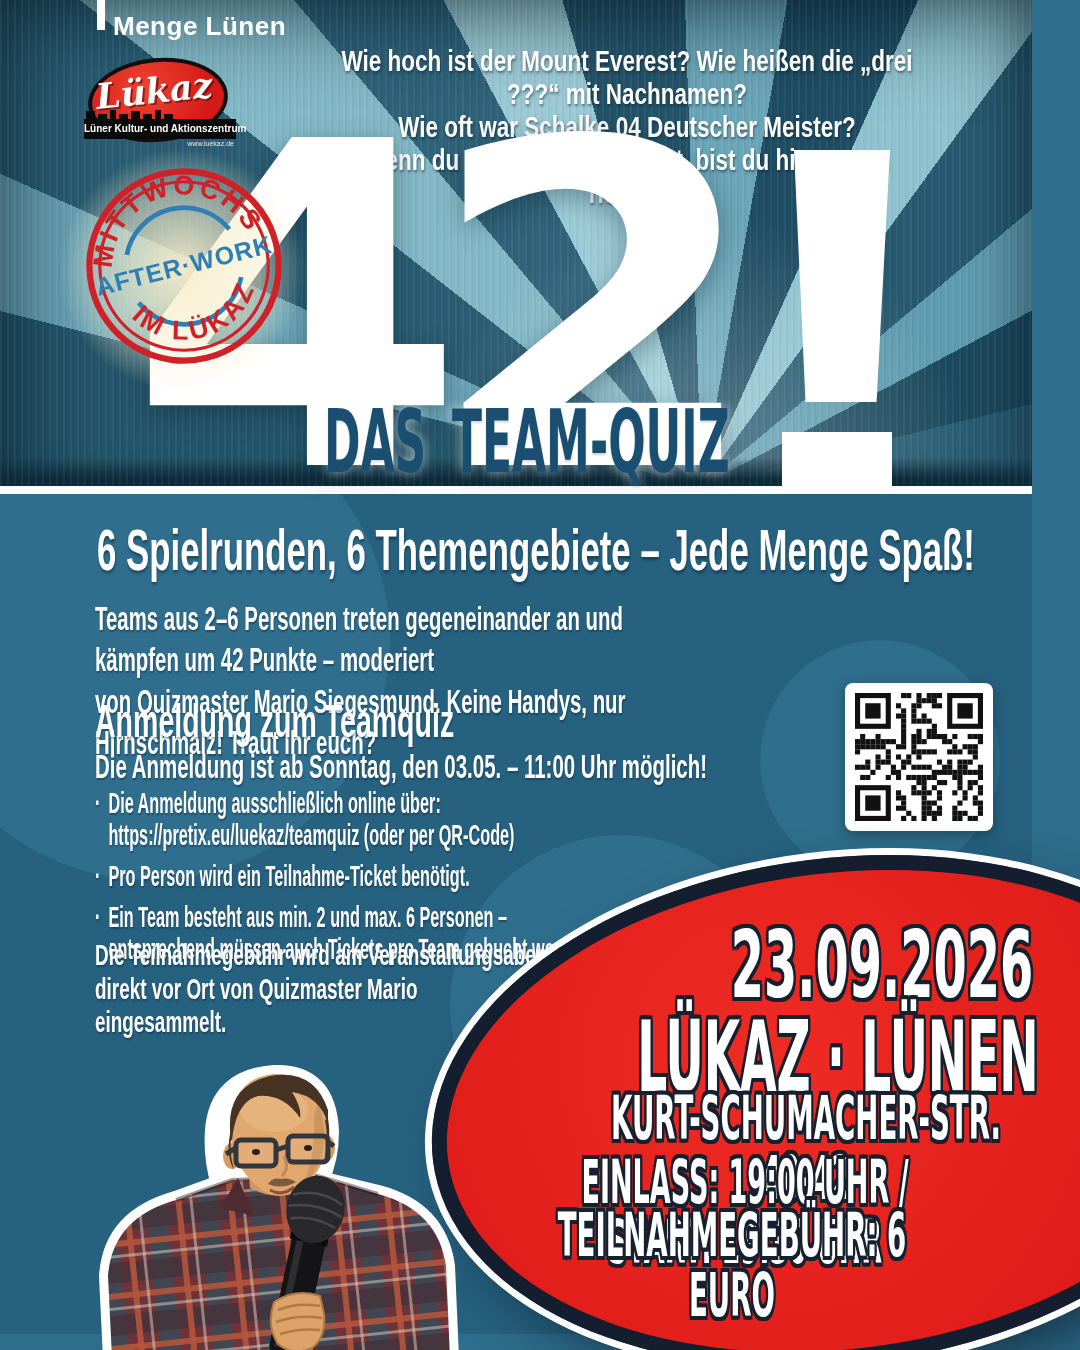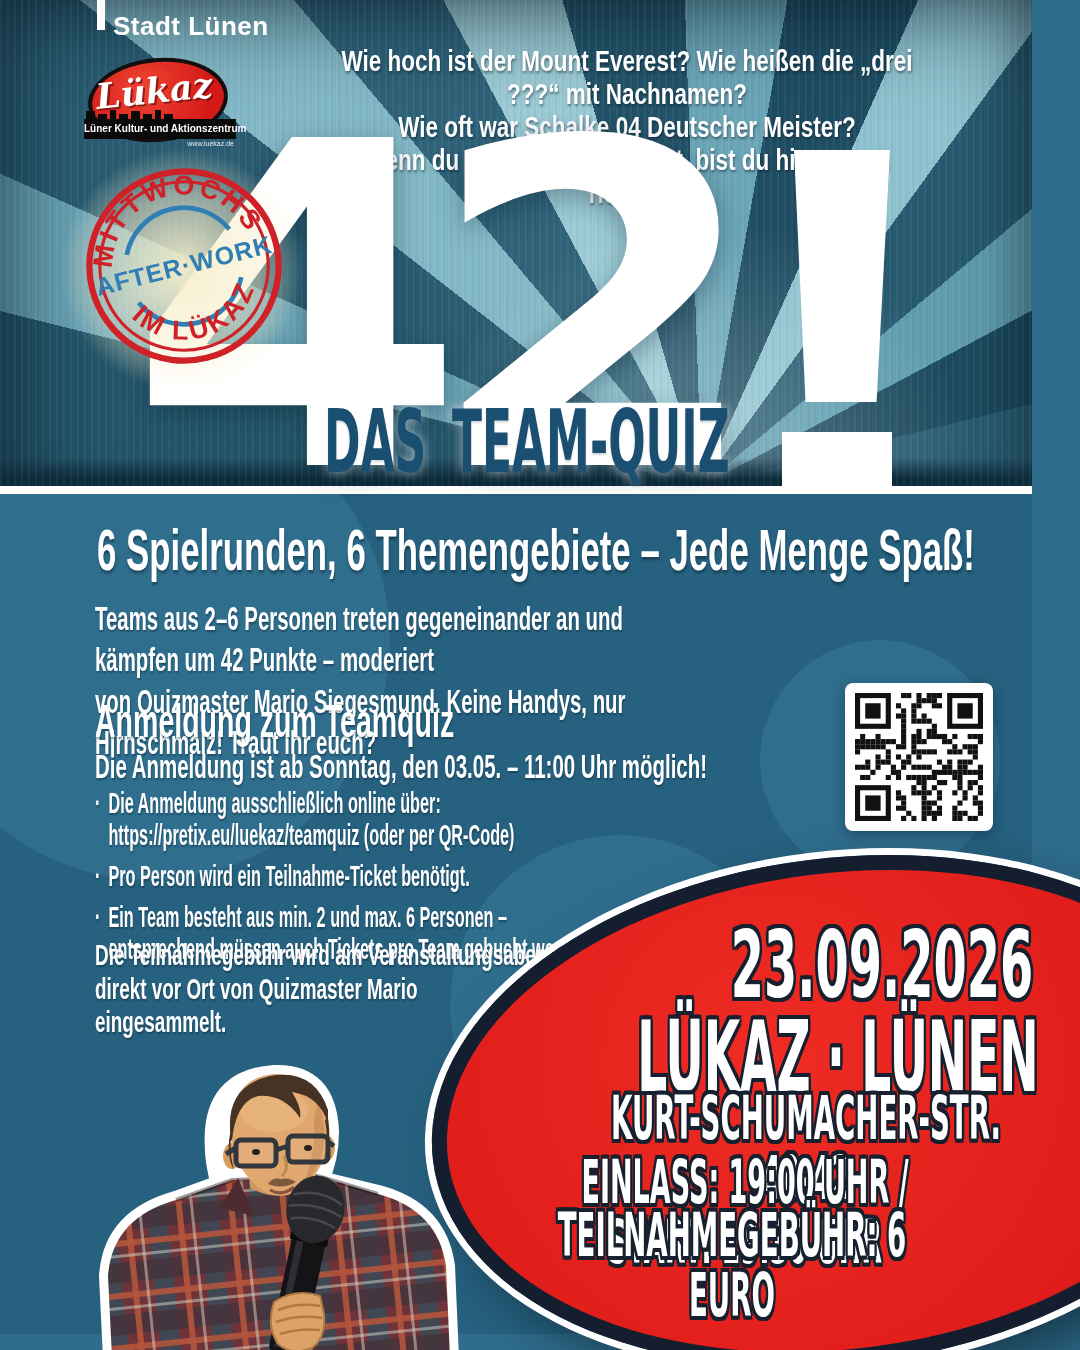--- a/index.html
+++ b/index.html
@@ -124,21 +124,21 @@
 
   <div id="lower">
     <div class="bubble" id="b1"></div>
     <div class="bubble" id="b2"></div>
     <div class="bubble" id="b3"></div>
   </div>
 
   <div class="abs" id="divider"></div>
 
   <div class="abs" id="stadt-bar"></div>
-  <div class="abs" id="stadt">Stadt Lünen</div>
+  <div class="abs" id="stadt">Menge Lünen</div>
 
   <div class="abs" id="luekaz">
     <div id="luekaz-oval"></div>
     <div id="luekaz-name">Lükaz</div>
     <div id="skyline">
       <span></span>
         <span></span>
         <span></span>
         <span></span>
         <span></span>

